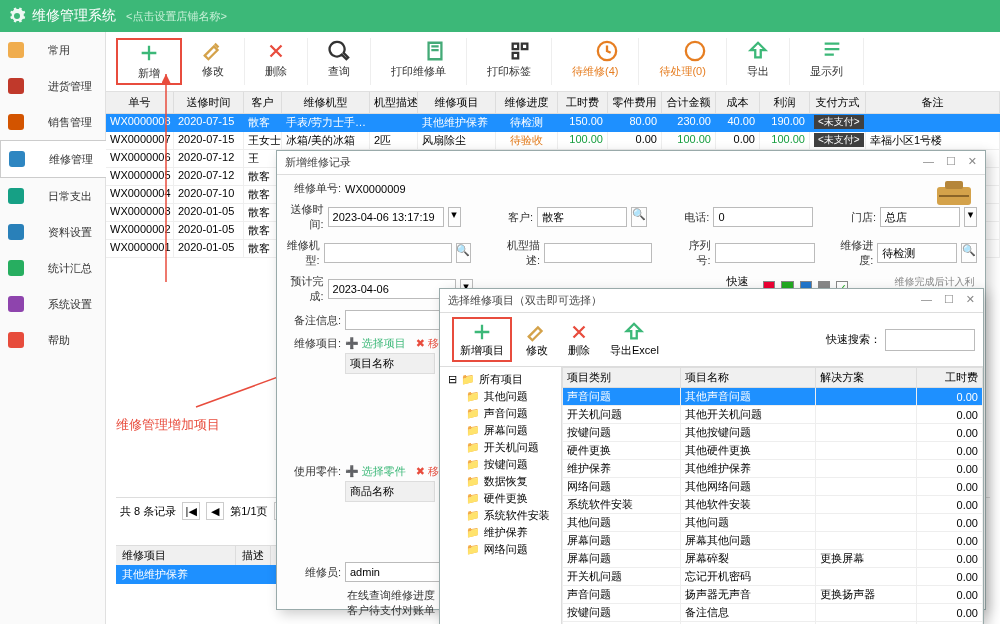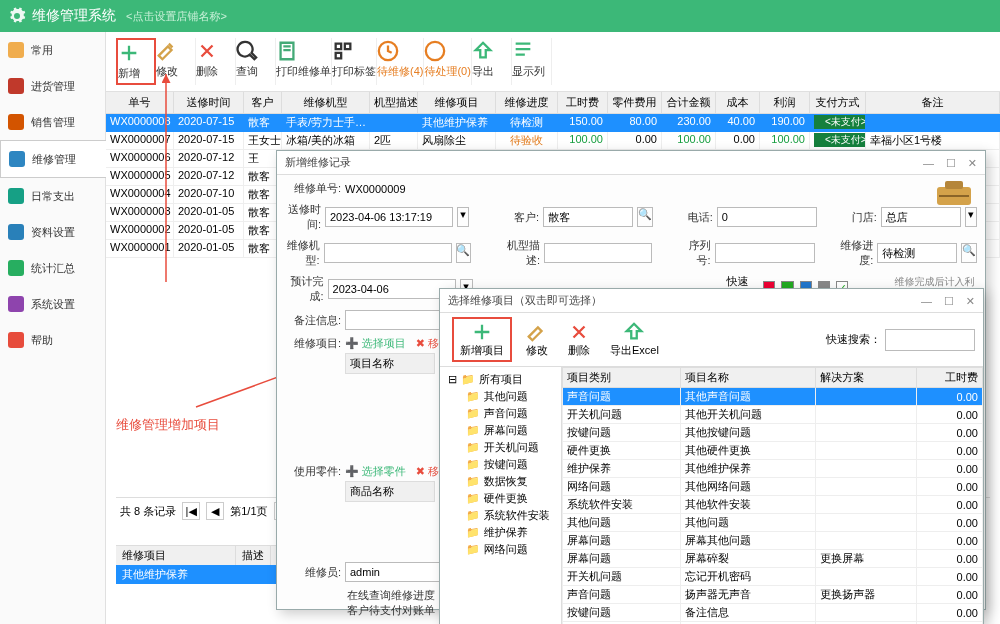--- a/index.html
+++ b/index.html
@@ -3,47 +3,47 @@
 <meta charset="utf-8">
 <style>
 *{box-sizing:border-box;margin:0;padding:0;font-family:"Microsoft YaHei",Arial,sans-serif;font-size:11px}
 body{background:#f5f5f5;width:1000px;height:624px;overflow:hidden;position:relative}
 .header{background:#3cb878;height:32px;display:flex;align-items:center;padding:0 8px;color:#fff}
 .gear-icon{width:18px;height:18px;margin-right:6px}
 .app-title{font-size:14px;margin-right:10px}
 .shop-hint{color:#c8f0d8;font-size:11px}
 .main{display:flex;height:calc(100% - 32px)}
 .sidebar{width:106px;background:#fafafa;border-right:1px solid #e0e0e0;display:flex;flex-direction:column}
-.side-item{display:flex;align-items:center;padding:10px 8px;cursor:pointer;color:#333;gap:7px}
+.side-item{display:flex;align-items:center;padding:10px 8px;cursor:pointer;color:#333;gap:24px}
 .side-item.active{background:#fff;border:1px solid #ccc;border-right:none;margin-right:-1px}
 .side-icon{width:16px;height:16px;display:inline-block}
 .content{flex:1;position:relative;background:#fff}
 .toolbar{display:flex;padding:6px 10px;gap:0;border-bottom:1px solid #e0e0e0;background:#fff}
-.tb-btn{display:flex;flex-direction:column;align-items:flex-start;padding:2px 0;cursor:pointer;color:#333;min-width:40px;border-right:1px solid #eee}
+.tb-btn{display:flex;flex-direction:column;align-items:flex-end;padding:2px 20px;cursor:pointer;color:#333;min-width:40px;border-right:1px solid #eee}
 .tb-btn.highlight{border:2px solid #e84c3d}
 .tb-icon{width:22px;height:22px;margin-bottom:2px}
 .tb-label{font-size:11px}
 .grid{position:relative}
 .grid-head,.grid-row{display:grid;grid-template-columns:68px 70px 38px 88px 48px 78px 62px 50px 54px 54px 44px 50px 56px 1fr;font-size:11px}
 .grid-head{background:#f0f0f0;border-bottom:1px solid #ddd}
 .grid-head>div{padding:3px 4px;border-right:1px solid #ddd;text-align:center;white-space:nowrap;overflow:hidden}
 .grid-row>div{padding:1px 4px;border-right:1px solid #eee;border-bottom:1px solid #eee;white-space:nowrap;overflow:hidden;text-align:left}
 .grid-row.sel{background:#1e90ff;color:#fff}
 .grid-row.sel>div{border-color:#1e90ff}
 .num{text-align:right !important}
 .status-prog{text-align:center !important}
 .green{color:#169e3f}
 .orange{color:#e27a1a}
-.pay-badge{background:#15803d;color:#fff;padding:0 11px;display:inline-block;font-size:10px}
+.pay-badge{background:#404040;color:#fff;padding:0 4px;display:inline-block;font-size:10px}
 .footer{position:absolute;bottom:100px;left:10px;right:10px;border-top:1px solid #ddd;padding:4px;display:flex;align-items:center;gap:6px;font-size:11px}
 .pager-btn{width:18px;height:18px;border:1px solid #ccc;background:#fff;cursor:pointer}
 .annotation{position:absolute;color:#e84c3d;font-size:13px;pointer-events:none}
 
 .dialog{position:absolute;background:#fdfdfd;border:1px solid #9aa;box-shadow:4px 4px 12px rgba(0,0,0,.2)}
-.dlg-title{background:#fff;border-bottom:1px solid #ddd;padding:4px 8px;display:flex;align-items:flex-end;justify-content:space-between;font-size:11px;color:#444}
+.dlg-title{background:#fff;border-bottom:1px solid #ddd;padding:4px 8px;display:flex;align-items:flex-start;justify-content:space-between;font-size:11px;color:#444}
 .dlg-icons{display:flex;gap:12px;color:#888}
 .form-row{display:flex;align-items:center;margin:6px 8px;gap:4px}
 .form-label{width:56px;text-align:right;color:#333;font-size:11px}
 .form-input{border:1px solid #bbb;height:20px;padding:0 4px;font-size:11px;background:#fff}
 .color-swatch{width:17px;height:17px;display:inline-block;margin-right:2px;border:1px solid #888}
 .sub-toolbar{display:flex;gap:8px;padding:4px;align-items:center}
 .sub-btn{display:flex;flex-direction:column;align-items:center;cursor:pointer;padding:2px 6px}
 .sub-btn.highlight{border:2px solid #e84c3d}
 
 .tree{padding:4px 8px;font-size:11px}
@@ -371,21 +371,21 @@
             <rect x="12" y="4" width="18" height="8" rx="2" fill="#b5863a"></rect>
             <rect x="6" y="18" width="30" height="2" fill="#8a6428"></rect>
           </svg>
       </div>
       <div class="form-row">
         <span class="form-label">维修单号:</span>
         <span>WX0000009</span>
       </div>
       <div class="form-row">
         <span class="form-label">送修时间:</span>
-        <input class="form-input" style="width: 128px;" value="2023-04-06 13:17:19">
+        <input class="form-input" style="width: 116px;" value="2023-04-06 13:17:19">
           <span style="border:1px solid #bbb;height:20px;width:18px;text-align:center">▾</span>
         <span class="form-label" style="margin-left:30px">客户:</span>
         <input class="form-input" style="width: 90px;" value="散客">
           <span style="border:1px solid #bbb;height:20px;width:18px;text-align:center;color:#3cb878">🔍</span>
         <span class="form-label" style="margin-left:20px">电话:</span>
         <input class="form-input" style="width: 100px;" value="0">
         <span class="form-label" style="margin-left:20px">门店:</span>
         <input class="form-input" style="width: 80px;" value="总店">
           <span style="border:1px solid #bbb;height:20px;width:18px;text-align:center">▾</span>
       </div>

